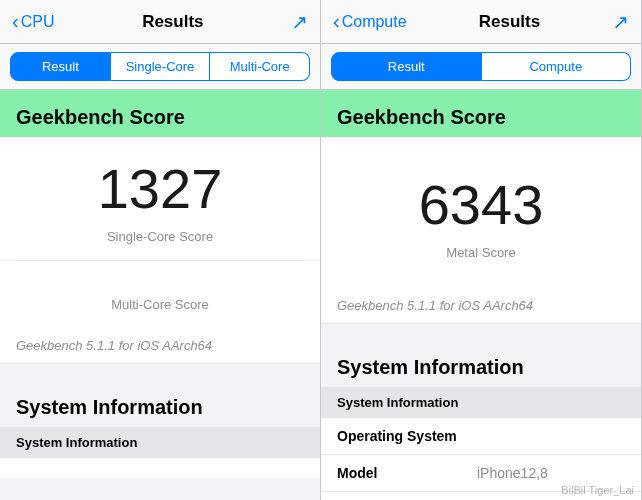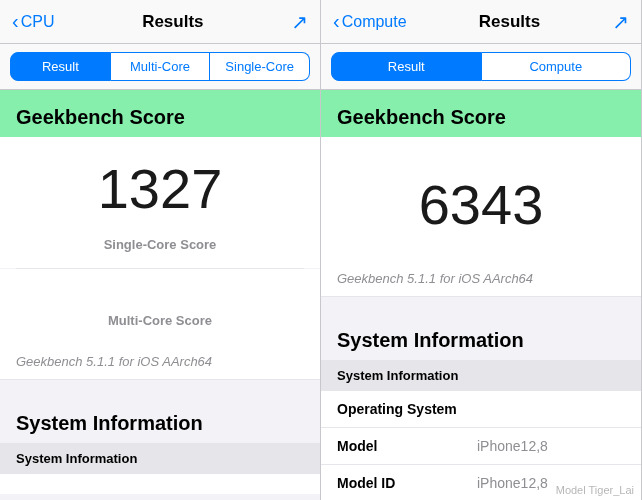--- a/index.html
+++ b/index.html
@@ -117,22 +117,21 @@
     .score-number {
       font-size: 56px;
       font-weight: 200;
       color: #1a1a1a;
       line-height: 1;
     }
 
     .score-label {
       font-size: 13px;
       color: #8e8e93;
-      margin-top: 20px;
-      font-weight: bold;
+      margin-top: 12px;
     }
 
     .divider {
       height: 1px;
       background: #e5e5ea;
       margin: 0 16px;
     }
 
     .info-row {
       background: white;
@@ -217,22 +216,22 @@
       <div class="nav-back">
         <span class="chevron">‹</span>
         <span>CPU</span>
       </div>
       <span class="nav-title">Results</span>
       <span class="nav-action">↗︎</span>
     </div>
 
     <div class="segment-bar">
       <div class="seg-btn active">Result</div>
+      <div class="seg-btn">Single-Core</div>
       <div class="seg-btn">Multi-Core</div>
-      <div class="seg-btn">Single-Core</div>
     </div>
 
     <div class="content">
       <div class="section-heading">Geekbench Score</div>
 
       <div class="score-block">
         <div class="score-number">1327</div>
         <div class="score-label">Single-Core Score</div>
       </div>
       <div class="divider"></div>
@@ -268,20 +267,21 @@
     <div class="segment-bar">
       <div class="seg-btn active">Result</div>
       <div class="seg-btn">Compute</div>
     </div>
 
     <div class="content">
       <div class="section-heading">Geekbench Score</div>
 
       <div class="score-block" style="padding-top:40px; padding-bottom:28px;">
         <div class="score-number">6343</div>
+        <div class="score-label">Metal Score</div>
       </div>
 
       <div class="info-row">Geekbench 5.1.1 for iOS AArch64</div>
 
       <div class="gap"></div>
 
       <div class="sys-info-header">System Information</div>
       <div class="sys-info-table">
         <div class="sys-section-label">System Information</div>
         <div class="sys-info-row">
@@ -293,14 +293,14 @@
         </div>
         <div class="sys-info-row">
           <span class="sys-info-key">Model ID</span>
           <span class="sys-info-val">iPhone12,8</span>
         </div>
 
       </div>
     </div>
   </div>
 
-  <div class="watermark">Model Tiger_Lai</div>
+  <div class="watermark">BilBil Tiger_Lai</div>
 </div>
 
 </body></html>

